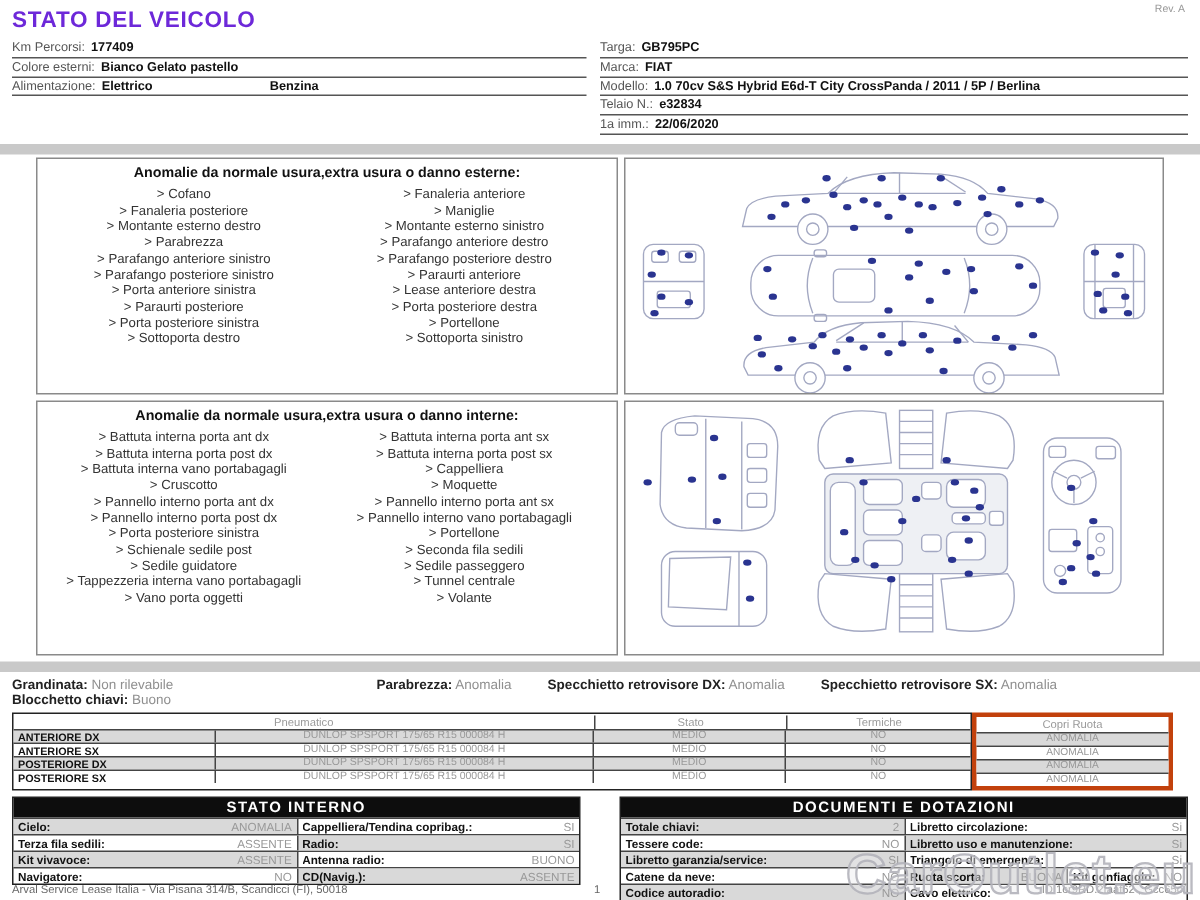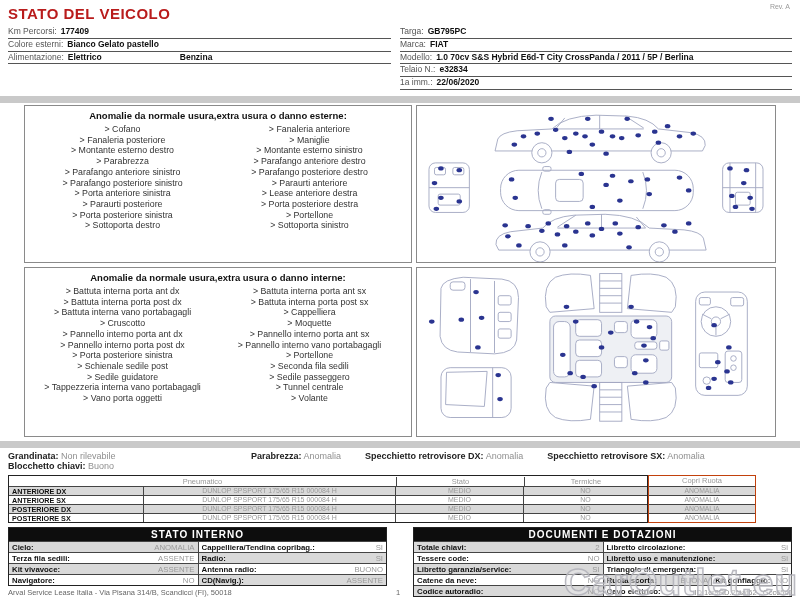--- a/index.html
+++ b/index.html
@@ -52,21 +52,21 @@
   .tire-main { width:640px; border:1px solid #222; }
   .t-head { display:flex; height:10px; align-items:center; font-size:7.5px; color:#9a9a9a; }
   .tc-merged { width:388px; text-align:center; border-right:1px solid #444; }
   .tc-sta-h { width:128px; text-align:center; border-right:1px solid #444; }
   .tc-ter-h { flex:1; text-align:center; }
   .tire-row { display:flex; height:9px; align-items:center; font-size:7px; border-top:1px solid #444; }
   .tc-pos { width:135px; font-weight:bold; font-size:7.2px; color:#111; padding-left:3px; border-right:1px solid #444; height:100%; display:flex; align-items:center; }
   .tc-pne { width:252px; text-align:center; color:#999; border-right:1px solid #444; height:100%; line-height:8px; }
   .tc-sta { width:128px; text-align:center; color:#999; border-right:1px solid #444; height:100%; line-height:8px; }
   .tc-ter { flex:1; text-align:center; color:#999; height:100%; line-height:8px; }
-  .tire-copri { width:108px; border:1px solid #c2410c; }
+  .tire-copri { width:134px; border:3px solid #c2410c; }
   .copri-h { height:10px; font-size:7.5px; color:#9a9a9a; text-align:center; line-height:10px; }
   .copri-cell { height:9px; border-top:1px solid #444; font-size:6.8px; color:#999; text-align:center; line-height:8px; }
   .shaded { background:#d9d9d9; }
 
   
   .bottom-tables { display:flex; gap:26px; margin:4px 8px 0; align-items:flex-start; }
   .kv-table { flex:1; border:1px solid #222; background:#fff; }
   .kv-title { background:#0d0d0d; color:#fff; font-weight:bold; font-size:10px; text-align:center;
               height:13px; line-height:13px; letter-spacing:1px; }
   .kv-row { display:flex; border-top:1px solid #444; height:11px; font-size:7.8px; }
@@ -87,21 +87,21 @@
   .watermark { position:absolute; right:2px; bottom:-4px; font-size:37px; font-weight:bold;
                color:rgba(235,235,238,0.45); -webkit-text-stroke:1.5px rgba(178,178,186,0.9);
                letter-spacing:1px; z-index:5; pointer-events:none; }
 </style>
 </head>
 <body>
 
 <div class="page">
 
   <div class="header">
-    <div class="title" style="color: #b91c1c;">STATO DEL VEICOLO</div>
+    <div class="title" style="color: #6d28d9;">STATO DEL VEICOLO</div>
     <div class="rev">Rev. A</div>
 
     <div class="fields-left">
       <div class="frow">
         <span class="flabel">Km Percorsi:</span>
         <span class="fvalue">177409</span>
       </div>
       <div class="frow">
         <span class="flabel">Colore esterni:</span>
         <span class="fvalue">Bianco Gelato pastello</span>

